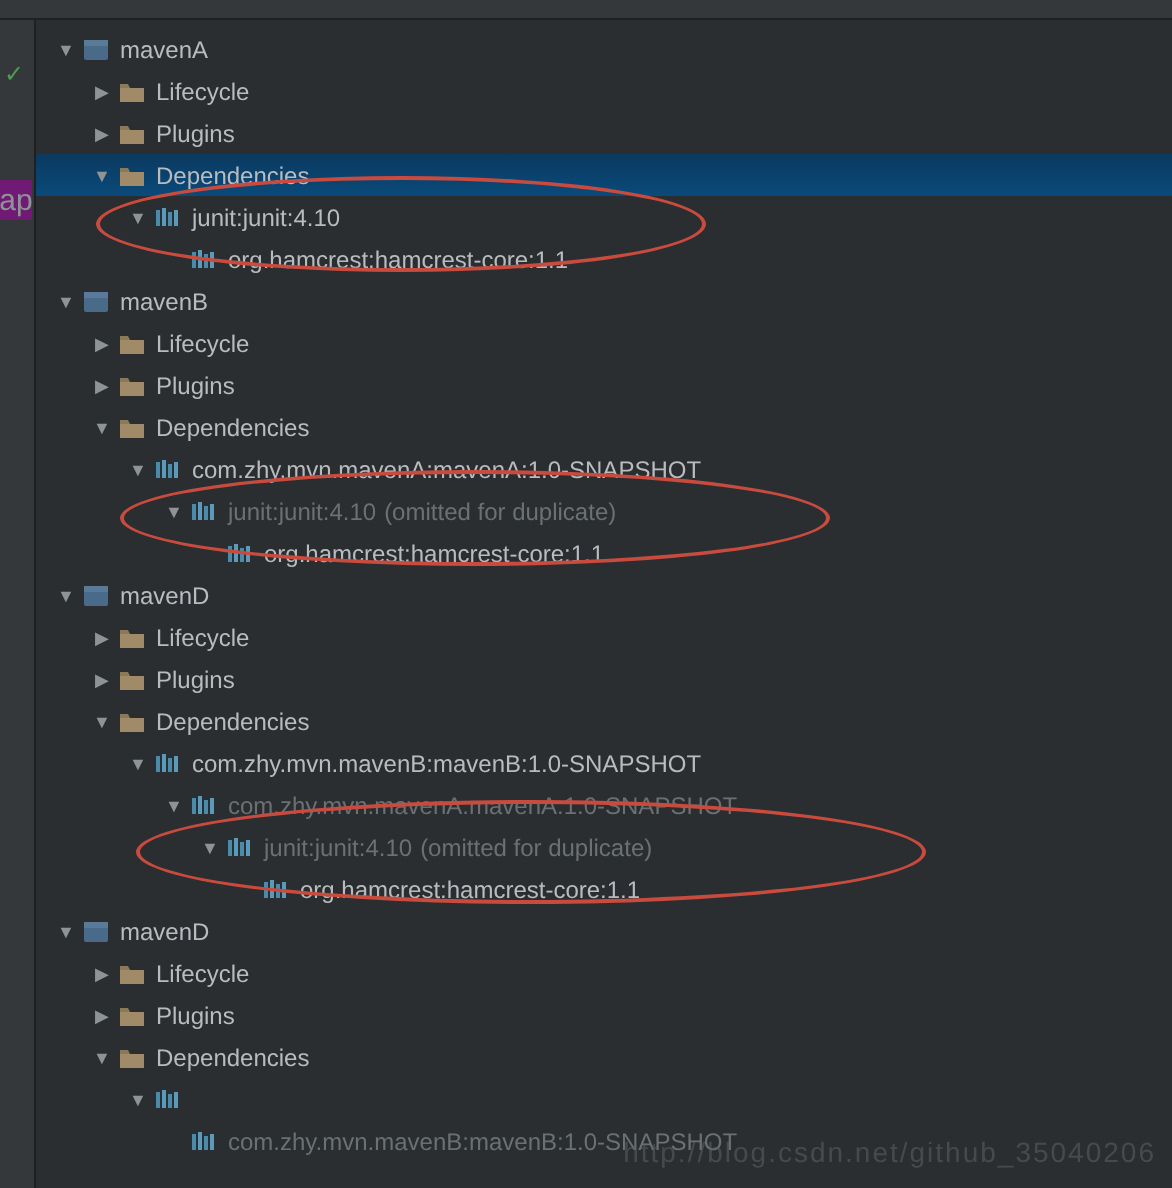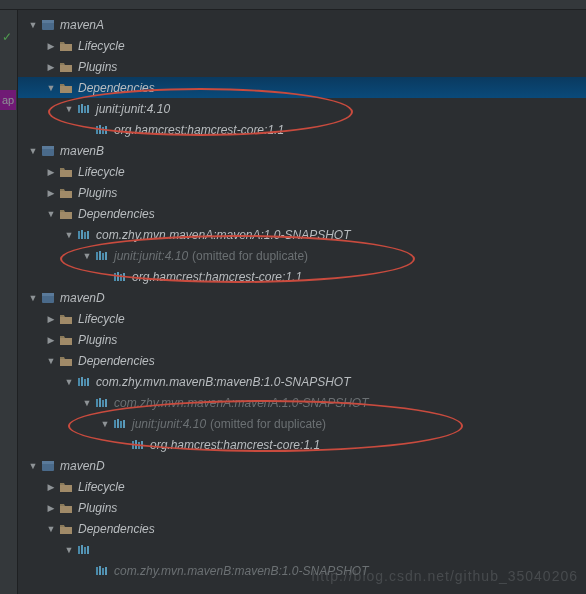--- a/index.html
+++ b/index.html
@@ -47,21 +47,21 @@
     .icon {
       width: 16px;
       height: 16px;
       display: inline-flex;
       align-items: center;
       justify-content: center;
       margin-right: 4px;
       flex-shrink: 0;
     }
     .icon-module svg, .icon-lib svg, .icon-folder svg { display: block; }
-    .label { color: #b8bcbf; font-style: italic; }
+    .label { color: #b8bcbf; }
     .label.dim { color: #6b7073; }
     .omitted { color: #6b7073; margin-left: 4px; text-align: right; }
     .annot-ellipse {
       position: absolute;
       border: 2px solid #c94b3e;
       border-radius: 50%;
       pointer-events: none;
     }
     .watermark {
       position: absolute;
@@ -73,21 +73,21 @@
       opacity: 0.6;
     }
     .sidebar-tab {
       position: absolute;
       left: 0;
       top: 90px;
       width: 16px;
       height: 20px;
       background: #701a75;
       color: #8e9396;
-      font-size: 11px;
+      font-size: 15px;
       display: flex;
       align-items: center;
       justify-content: center;
     }
     .left-edge {
       position: absolute;
       left: 0;
       top: 10px;
       bottom: 0;
       width: 18px;

